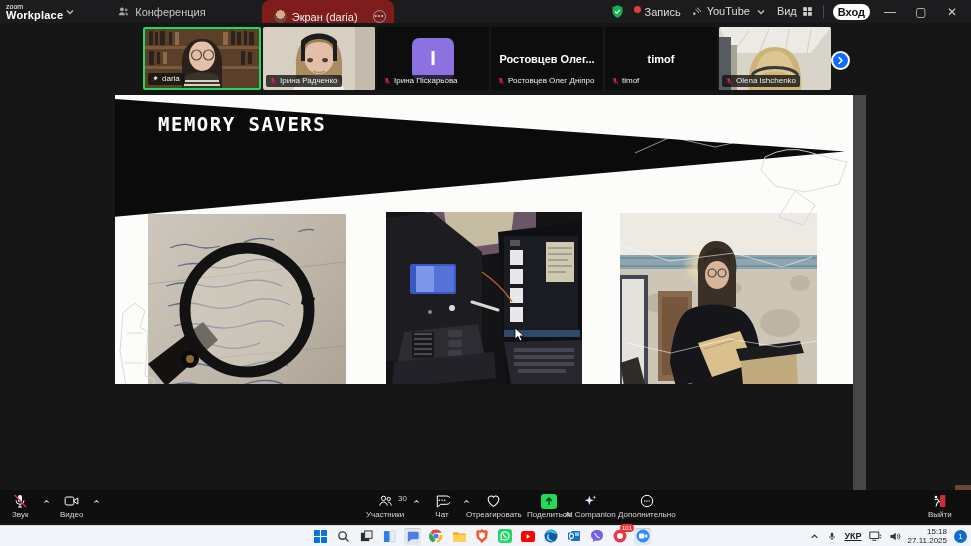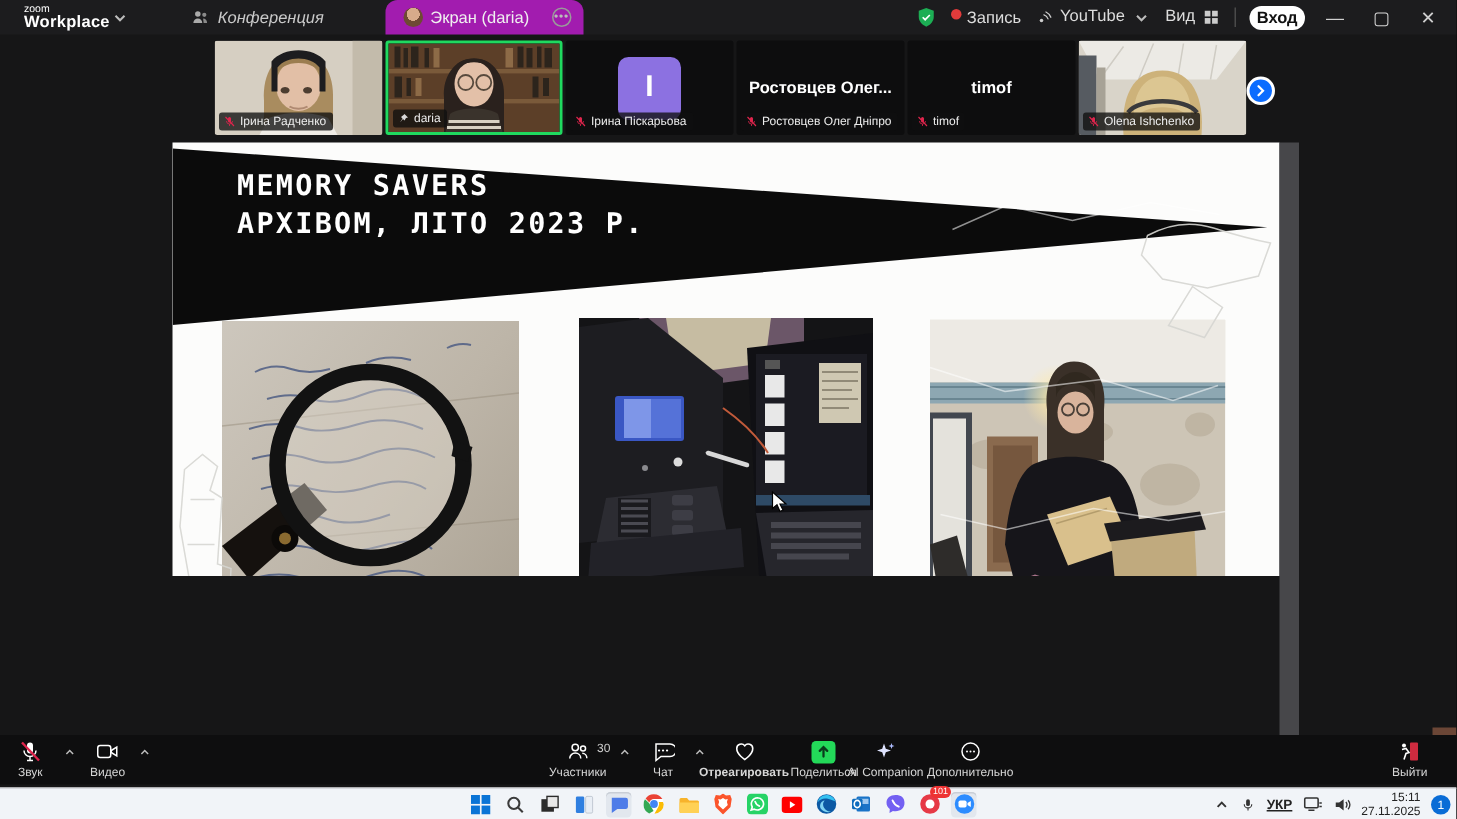--- a/index.html
+++ b/index.html
@@ -2,27 +2,27 @@
 <html><head>
 <meta charset="utf-8">
 <style>
   * { margin:0; padding:0; box-sizing:border-box; }
   html,body { width:971px; height:546px; overflow:hidden; }
   body { font-family:"Liberation Sans","DejaVu Sans",sans-serif; background:#161617; position:relative; }
   .app { position:absolute; inset:0; }
 
   
   .titlebar { position:absolute; top:0; left:0; right:0; height:23px; background:#1c1c1e; display:flex; align-items:center; color:#ddd; font-size:11px; }
-  .logo { display:flex; flex-direction:column; line-height:1; margin-left:16px; color:#fff; }
+  .logo { display:flex; flex-direction:column; line-height:1; margin-left:6px; color:#fff; }
   .logo .z { font-size:7px; font-weight:400; }
   .logo .w { font-size:11px; font-weight:700; letter-spacing:.2px; }
   .chev { width:14px; height:14px; display:inline-block; }
   .tab { display:flex; align-items:center; gap:5px; padding:0 12px; height:23px; color:#c9c9c9; }
-  .tab.conference { margin-left:28px;font-style:italic; }
-  .tab.active { background:#a21caf; border-radius:8px 8px 0 0; color:#f0f0f0; margin-left:29px; padding-right:8px; }
+  .tab.conference { margin-left:28px; }
+  .tab.active { background:#7f1d1d; border-radius:8px 8px 0 0; color:#f0f0f0; margin-left:44px; padding-right:8px;align-items:flex-end; }
   .tab-avatar { width:13px; height:13px; border-radius:50%; background:radial-gradient(circle at 50% 35%, #d8ab8a 0 40%, #6e4a33 41% 100%); }
   .ellipsis-circle { width:13px; height:13px; border:1px solid #9a9a9a; border-radius:50%; color:#bbb; font-size:8px; line-height:10px; text-align:center; margin-left:10px; letter-spacing:.5px;}
   .tb-right { margin-left:auto; display:flex; align-items:center; gap:9px; padding-right:8px; }
   .pill { background:#fff; color:#111; border-radius:10px; padding:2px 5px; font-size:11px; font-weight:600; }
   .divider { width:1px; height:13px; background:#4a4a4a; }
   .winbtn { width:22px; text-align:center; color:#cfcfcf; font-size:12px; }
   .reddot { width:7px; height:7px; border-radius:50%; background:#e23b3b; display:inline-block; }
   .rowc { display:flex; align-items:flex-start; gap:4px; }
 
   
@@ -124,42 +124,20 @@
       </span>
       <span class="divider"></span>
       <span class="pill">Вход</span>
       <span class="winbtn">—</span>
       <span class="winbtn">▢</span>
       <span class="winbtn">✕</span>
     </div>
   </div>
 
   <div class="strip">
-
-    <div class="tile">
-      <svg width="112" height="63" viewBox="0 0 112 63">
-        <rect width="112" height="63" fill="#d6cfc2"></rect>
-        <rect x="92" width="20" height="63" fill="#c3bbab"></rect>
-        <path d="M56 8 C40 8 32 22 33 40 L33 63 L79 63 L79 40 C80 22 72 8 56 8 Z" fill="#a98c5f"></path>
-        <ellipse cx="56" cy="30" rx="15" ry="17" fill="#e2bfa6"></ellipse>
-        <path d="M41 24 C43 12 69 12 71 24 L71 18 C66 8 46 8 41 18 Z" fill="#9b7d50"></path>
-        <path d="M38 14 C46 4 66 4 74 14 L74 34 L70 34 L70 18 C64 10 48 10 42 18 L42 34 L38 34 Z" fill="#1d1d1f"></path>
-        <path d="M47 31a3 2.2 0 1 0 .1 0M62 31a3 2.2 0 1 0 .1 0" fill="#4d3d30"></path>
-        <path d="M50 44 C53 46 59 46 62 44" stroke="#b08a72" stroke-width="1.4" fill="none"></path>
-        <path d="M30 63 L36 52 C44 47 68 47 76 52 L82 63 Z" fill="#efece6"></path>
-      </svg>
-      <span class="nameplate">
-        <svg width="8" height="8" viewBox="0 0 24 24">
-            <path d="M12 3a3 3 0 0 1 3 3v5a3 3 0 0 1-6 0V6a3 3 0 0 1 3-3z" fill="#e0254d"></path>
-            <path d="M6 11a6 6 0 0 0 12 0M12 17v4" stroke="#e0254d" stroke-width="1.6" fill="none"></path>
-            <path d="M4 3l17 18" stroke="#e0254d" stroke-width="2.2"></path>
-          </svg>
-        <span>Ірина Радченко</span>
-      </span>
-    </div>
 
     <div class="tile speaker">
       <svg width="114" height="59" viewBox="0 0 114 59">
         <rect width="114" height="59" fill="#6e4f33"></rect>
         <g>
           <rect y="0" width="114" height="17" fill="#5c3f28"></rect>
             <rect y="17" width="114" height="3" fill="#7a5a3a"></rect>
           <rect y="20" width="114" height="17" fill="#5c3f28"></rect>
             <rect y="37" width="114" height="3" fill="#7a5a3a"></rect>
           <rect y="40" width="114" height="19" fill="#5c3f28"></rect>
@@ -193,20 +171,42 @@
       </svg>
       <span class="nameplate">
         <svg width="8" height="8" viewBox="0 0 24 24">
             <path d="M14 3l7 7-4 1-3 5-3-3-6 7 5-8-3-3 5-4z" fill="#d8d8d8"></path>
           </svg>
         <span>daria</span>
       </span>
     </div>
 
     <div class="tile">
+      <svg width="112" height="63" viewBox="0 0 112 63">
+        <rect width="112" height="63" fill="#d6cfc2"></rect>
+        <rect x="92" width="20" height="63" fill="#c3bbab"></rect>
+        <path d="M56 8 C40 8 32 22 33 40 L33 63 L79 63 L79 40 C80 22 72 8 56 8 Z" fill="#a98c5f"></path>
+        <ellipse cx="56" cy="30" rx="15" ry="17" fill="#e2bfa6"></ellipse>
+        <path d="M41 24 C43 12 69 12 71 24 L71 18 C66 8 46 8 41 18 Z" fill="#9b7d50"></path>
+        <path d="M38 14 C46 4 66 4 74 14 L74 34 L70 34 L70 18 C64 10 48 10 42 18 L42 34 L38 34 Z" fill="#1d1d1f"></path>
+        <path d="M47 31a3 2.2 0 1 0 .1 0M62 31a3 2.2 0 1 0 .1 0" fill="#4d3d30"></path>
+        <path d="M50 44 C53 46 59 46 62 44" stroke="#b08a72" stroke-width="1.4" fill="none"></path>
+        <path d="M30 63 L36 52 C44 47 68 47 76 52 L82 63 Z" fill="#efece6"></path>
+      </svg>
+      <span class="nameplate">
+        <svg width="8" height="8" viewBox="0 0 24 24">
+            <path d="M12 3a3 3 0 0 1 3 3v5a3 3 0 0 1-6 0V6a3 3 0 0 1 3-3z" fill="#e0254d"></path>
+            <path d="M6 11a6 6 0 0 0 12 0M12 17v4" stroke="#e0254d" stroke-width="1.6" fill="none"></path>
+            <path d="M4 3l17 18" stroke="#e0254d" stroke-width="2.2"></path>
+          </svg>
+        <span>Ірина Радченко</span>
+      </span>
+    </div>
+
+    <div class="tile">
       <div class="avatar-sq">І</div>
       <span class="nameplate">
         <svg width="8" height="8" viewBox="0 0 24 24">
             <path d="M12 3a3 3 0 0 1 3 3v5a3 3 0 0 1-6 0V6a3 3 0 0 1 3-3z" fill="#e0254d"></path>
             <path d="M6 11a6 6 0 0 0 12 0M12 17v4" stroke="#e0254d" stroke-width="1.6" fill="none"></path>
             <path d="M4 3l17 18" stroke="#e0254d" stroke-width="2.2"></path>
           </svg>
         <span>Ірина Піскарьова</span>
       </span>
     </div>
@@ -260,21 +260,20 @@
   <div class="next-btn">
     <svg width="9" height="9" viewBox="0 0 12 12">
         <path d="M4 2l4 4-4 4" stroke="#fff" stroke-width="2" fill="none" stroke-linecap="round"></path>
       </svg>
   </div>
 
   <div class="slide">
     <div class="pennant"></div>
     <div class="slide-title">
       <div>MEMORY SAVERS</div>
-      <div>АРХІВОМ, ЛІТО 2023 Р.</div>
     </div>
 
     <div class="photo" style="left:33px; top:119px; width:198px; height:261px;">
       <svg width="198" height="261" viewBox="0 0 198 261">
         <defs>
           <linearGradient id="paper1" x1="0" y1="0" x2="1" y2="1">
             <stop offset="0" stop-color="#cdc7bd"></stop>
               <stop offset=".5" stop-color="#bdb5a8"></stop>
               <stop offset="1" stop-color="#a59c8d"></stop>
           </linearGradient>
@@ -480,21 +479,21 @@
             <path d="M5 4.5h14a3 3 0 0 1 0 12.5H10l-5 4z"></path>
             <path d="M8 11h.1M12 11h.1M16 11h.1" stroke-width="2.2" stroke-linecap="round"></path>
           </svg>
       </span>
       <span class="lbl">Чат</span>
       <svg class="caret" style="left:28px;" width="9" height="9" viewBox="0 0 12 12">
           <path d="M3 7.5l3-3 3 3" stroke="#bbb" stroke-width="1.4" fill="none"></path>
         </svg>
     </div>
 
-    <div class="zbtn" style="left:466px;font-weight:bold;">
+    <div class="zbtn" style="left:466px;">
       <span class="ic">
         <svg width="17" height="16" viewBox="0 0 24 24">
             <path d="M12 20s-8-5-8-11a4.5 4.5 0 0 1 8-2.8A4.5 4.5 0 0 1 20 9c0 6-8 11-8 11z" fill="none" stroke="#fff" stroke-width="1.6"></path>
           </svg>
       </span>
       <span class="lbl">Отреагировать</span>
     </div>
 
     <div class="zbtn" style="left:527px;">
       <span class="ic">
@@ -658,20 +657,20 @@
       <span class="lang">УКР</span>
       <svg width="13" height="11" viewBox="0 0 16 13">
           <rect x="1" y="1" width="11" height="8" rx="1" fill="none" stroke="#333" stroke-width="1.3"></rect>
           <path d="M4 11h5M13 5h2M13 8h2" stroke="#333" stroke-width="1.3"></path>
         </svg>
       <svg width="12" height="11" viewBox="0 0 16 14">
           <path d="M2 5h3l4-3v10l-4-3H2z" fill="#333"></path>
           <path d="M11 4.5a4 4 0 0 1 0 5M13 3a6.5 6.5 0 0 1 0 8" stroke="#333" stroke-width="1.2" fill="none"></path>
         </svg>
       <div class="clock">
-        <div>15:11</div>
+        <div>15:18</div>
         <div>27.11.2025</div>
       </div>
       <span class="noti-badge">1</span>
     </div>
   </div>
 
 </div>
 
 </body></html>

